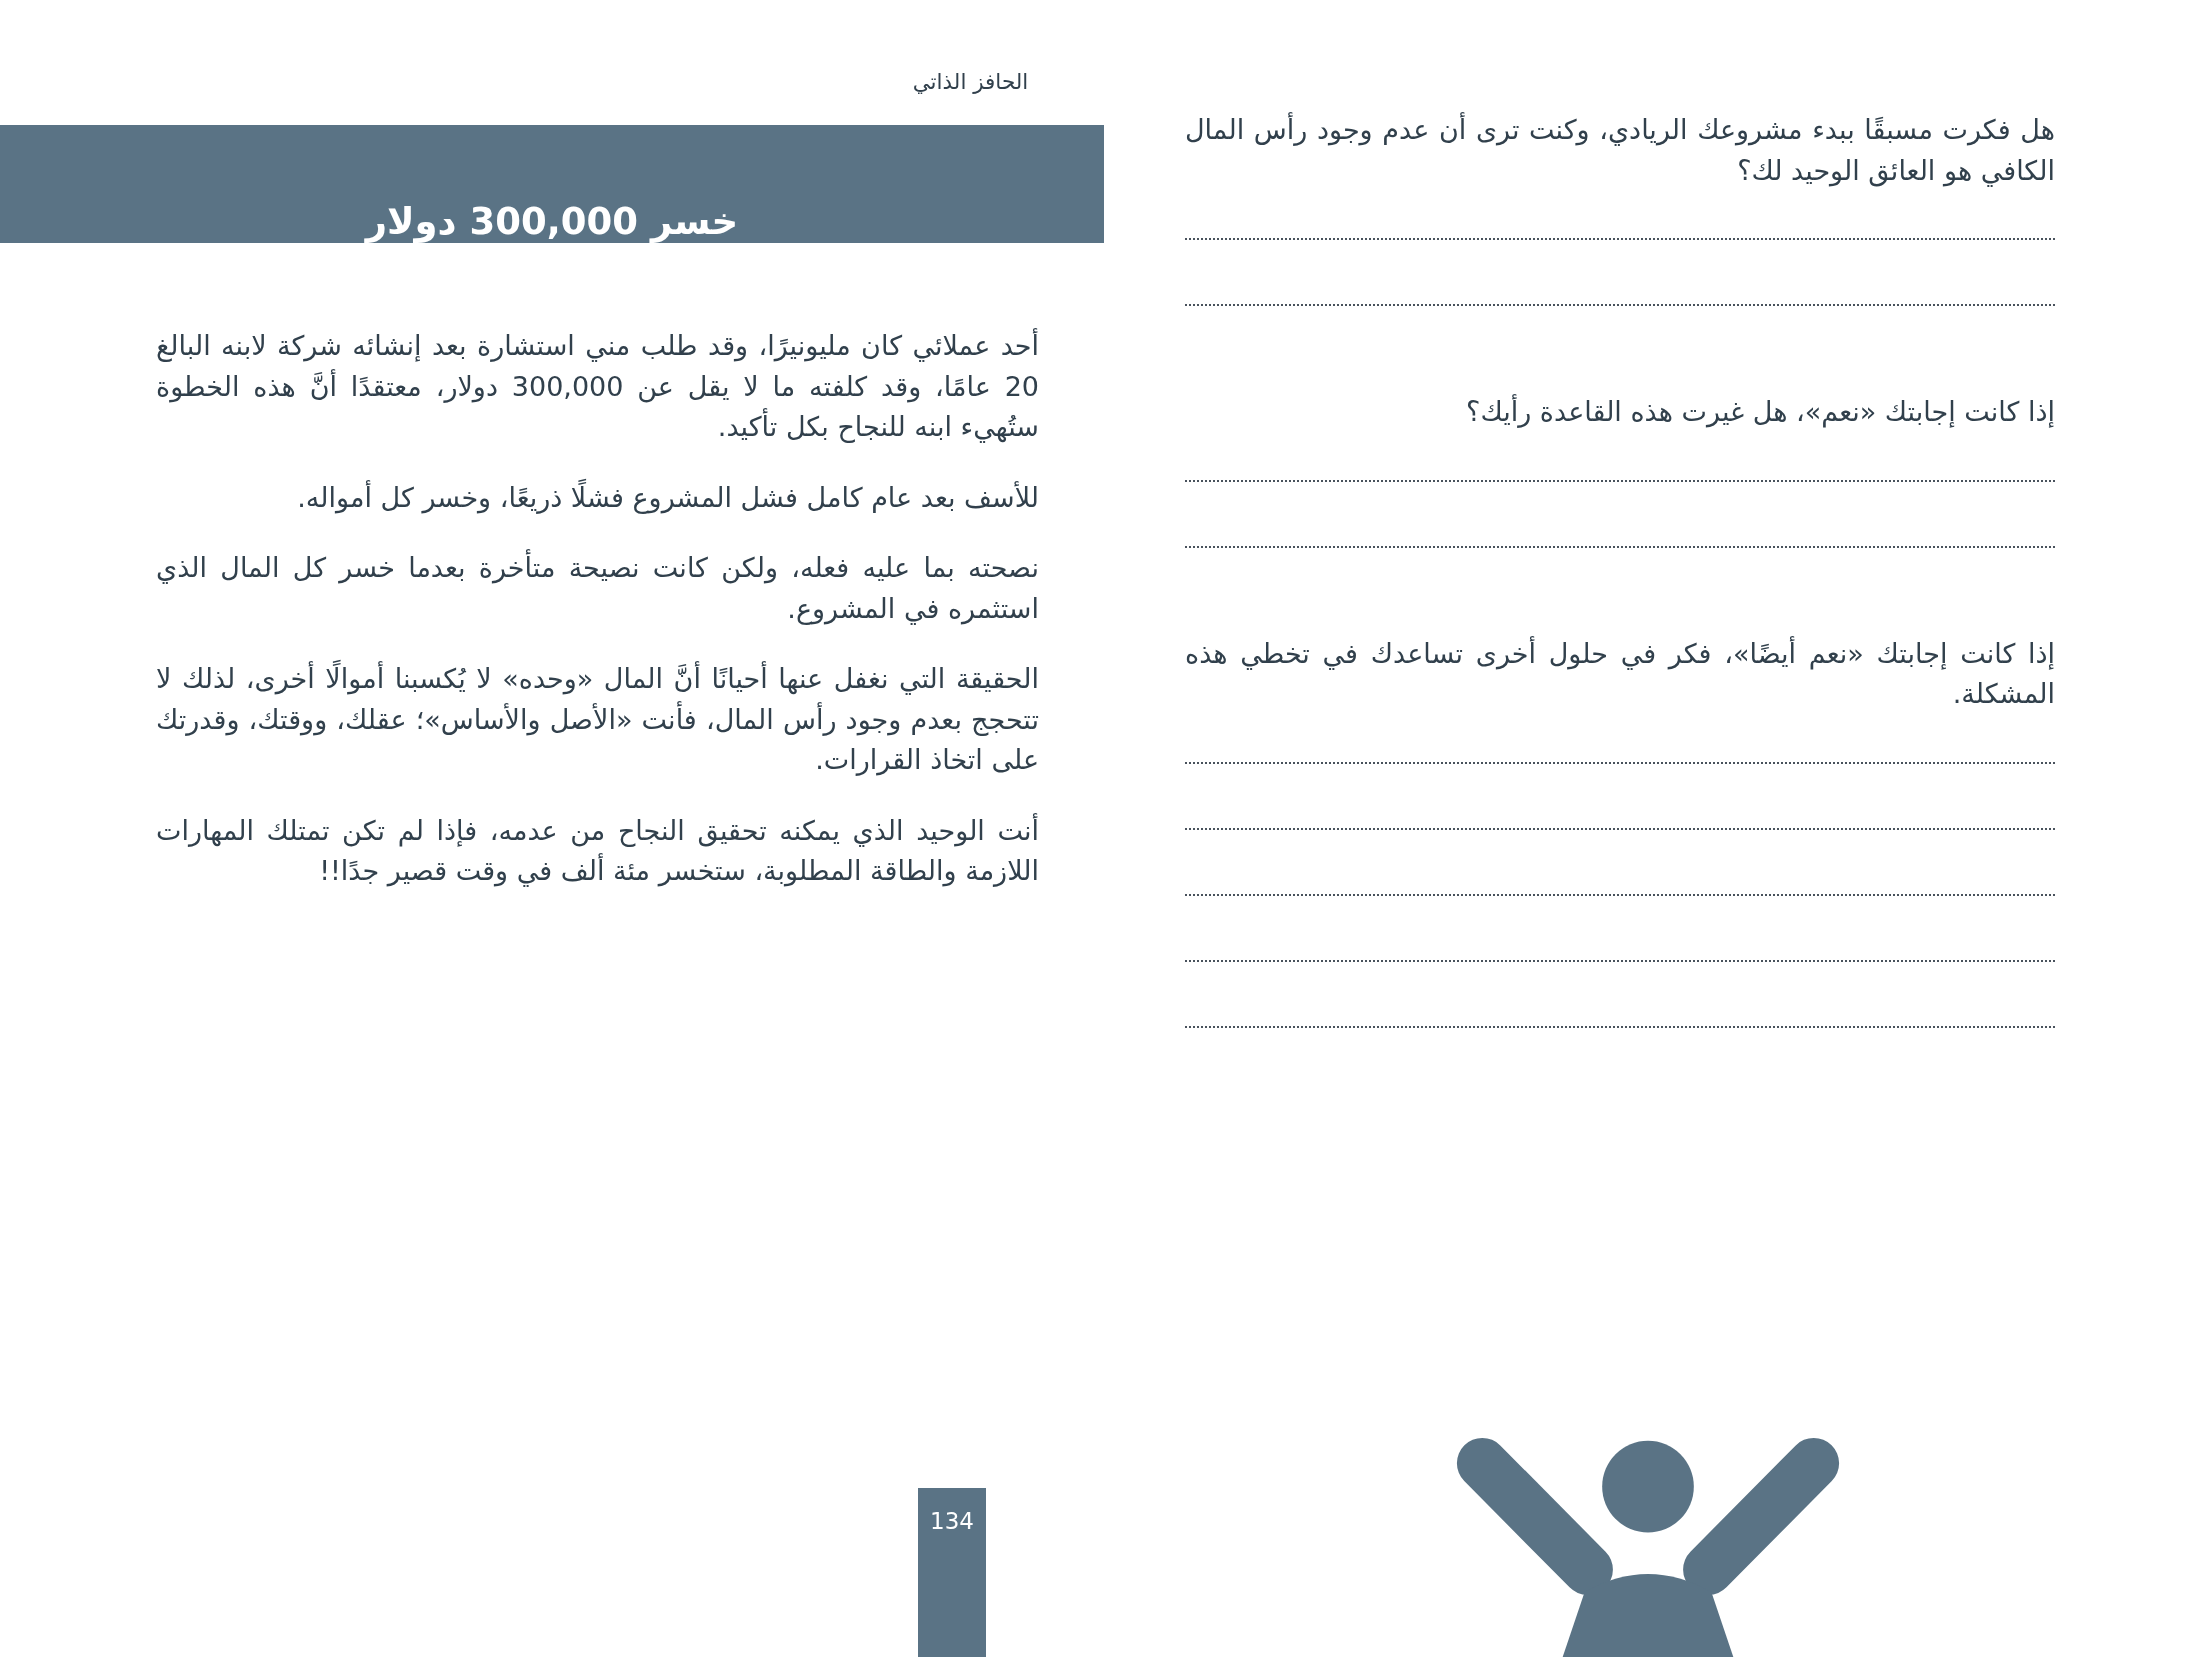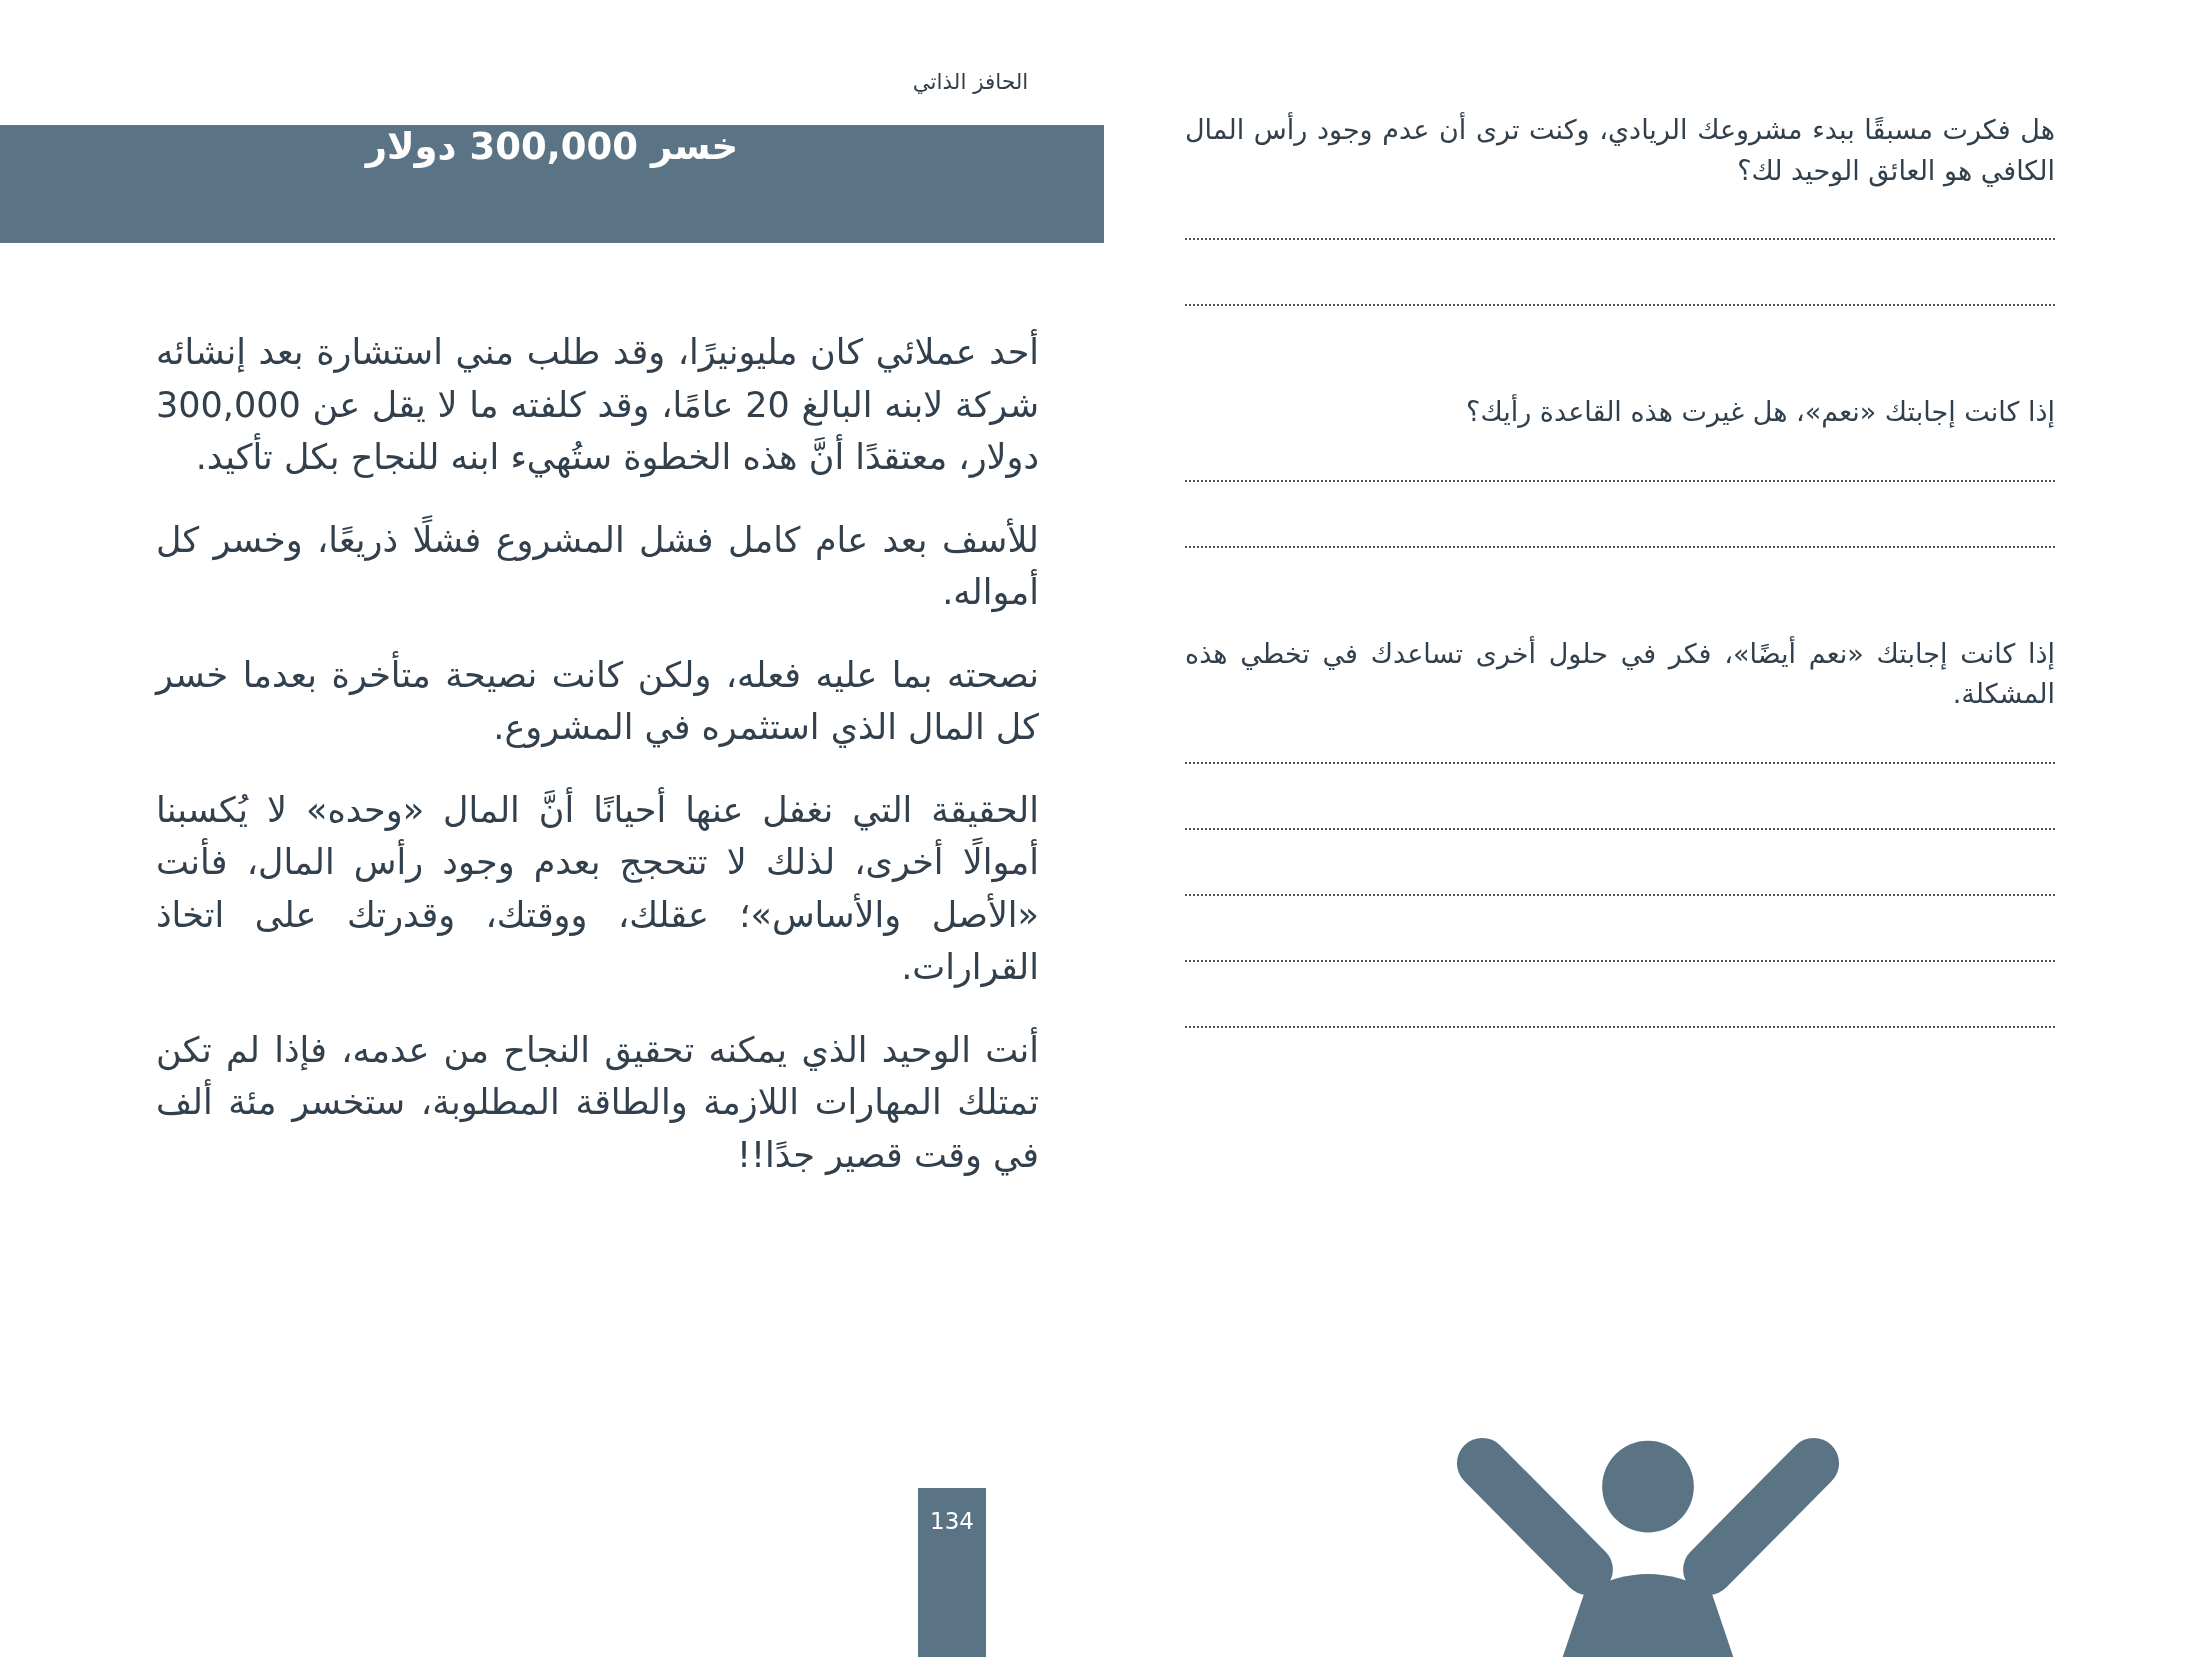--- a/index.html
+++ b/index.html
@@ -34,40 +34,40 @@
   }
 
   .banner {
     position: absolute;
     top: 113px;
     left: 0;
     width: 1104px;
     height: 118px;
     background: var(--accent, #5a7385);
     display: flex;
-    align-items: flex-start;
+    align-items: flex-end;
     justify-content: center;
   }
 
   .banner-title {
     color: #ffffff;
     font-size: 37px;
     font-weight: bold;
     direction: rtl;
     letter-spacing: 0.5px;
   }
 
   .body-text {
     position: absolute;
     top: 314px;
     left: 156px;
     width: 883px;
     direction: rtl;
     text-align: justify;
-    font-size: 35px;
+    font-size: 27px;
     line-height: 1.5;
     color: var(--text, #31404c);
   }
 
   .body-text p { margin-bottom: 30px; }
 
   .pagenum-bar {
     position: absolute;
     left: 918px;
     top: 1476px;

